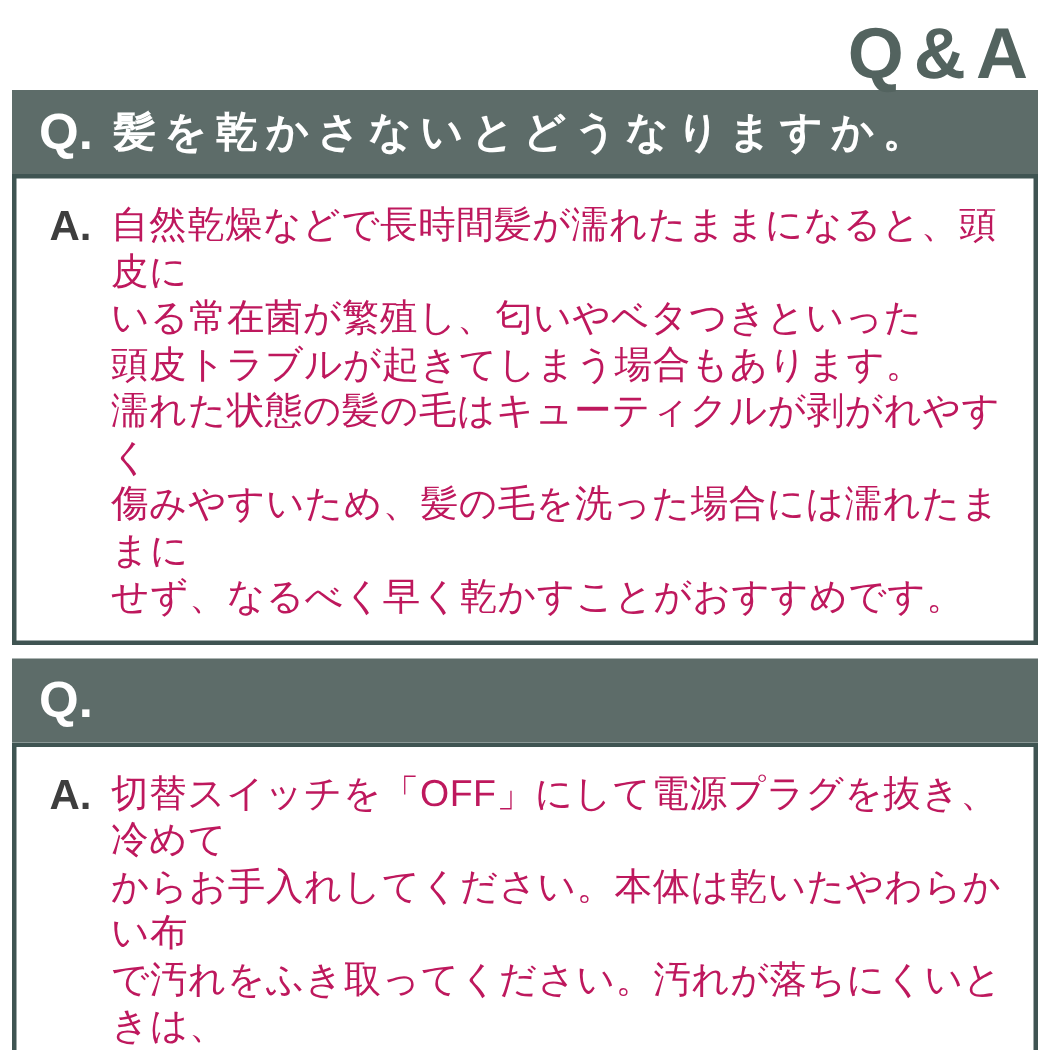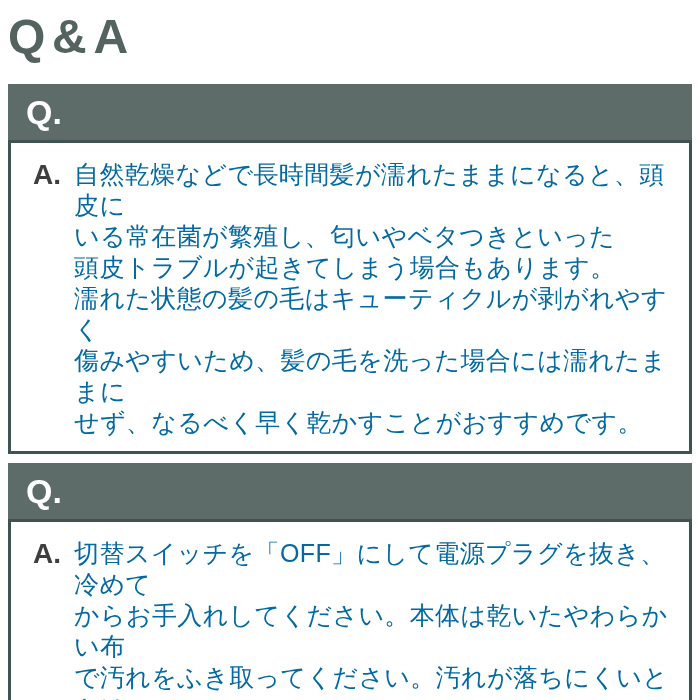--- a/index.html
+++ b/index.html
@@ -5,27 +5,27 @@
   * { margin: 0; padding: 0; box-sizing: border-box; }
   html, body {
     width: 700px; height: 700px;
     background: #ffffff;
     font-family: "Liberation Sans", "DejaVu Sans", sans-serif;
     overflow: hidden;
   }
   .page { width: 700px; height: 700px; padding: 0 8px; }
 
   .page-title {
-    text-align: left;
+    text-align: right;
     font-size: 48px;
     font-weight: bold;
     color: #53635f;
     letter-spacing: 0.14em;
     padding-top: 8px;
-    height: 84px;
+    height: 60px;
     line-height: 58px;
   }
 
   .qa-block { width: 100%; }
   .qa-block + .qa-block { margin-top: 9px; }
 
   .q-bar {
     background: #5d6c69;
     color: #ffffff;
     height: 56px;
@@ -57,36 +57,37 @@
   .a-label {
     font-size: 28px;
     font-weight: bold;
     color: #3e3e3e;
     line-height: 31px;
     margin-right: 13px;
     flex: 0 0 auto;
   }
   .a-text {
     font-size: 25px;
-    color: #0369a1;
+    color: #be185d;
     line-height: 31px;
     letter-spacing: 0.015em;
     white-space: pre-line;
   }
 </style>
 </head>
 <body>
 
 <div class="page">
 
   <div class="page-title">Q&amp;A</div>
 
   <section class="qa-block">
     <div class="q-bar">
       <span class="q-label">Q.</span>
+      <span class="q-text">髪を乾かさないとどうなりますか。</span>
     </div>
     <div class="a-box">
       <span class="a-label">A.</span>
       <span class="a-text">自然乾燥などで長時間髪が濡れたままになると、頭皮に
 いる常在菌が繁殖し、匂いやベタつきといった
 頭皮トラブルが起きてしまう場合もあります。
 濡れた状態の髪の毛はキューティクルが剥がれやすく
 傷みやすいため、髪の毛を洗った場合には濡れたままに
 せず、なるべく早く乾かすことがおすすめです。</span>
     </div>

